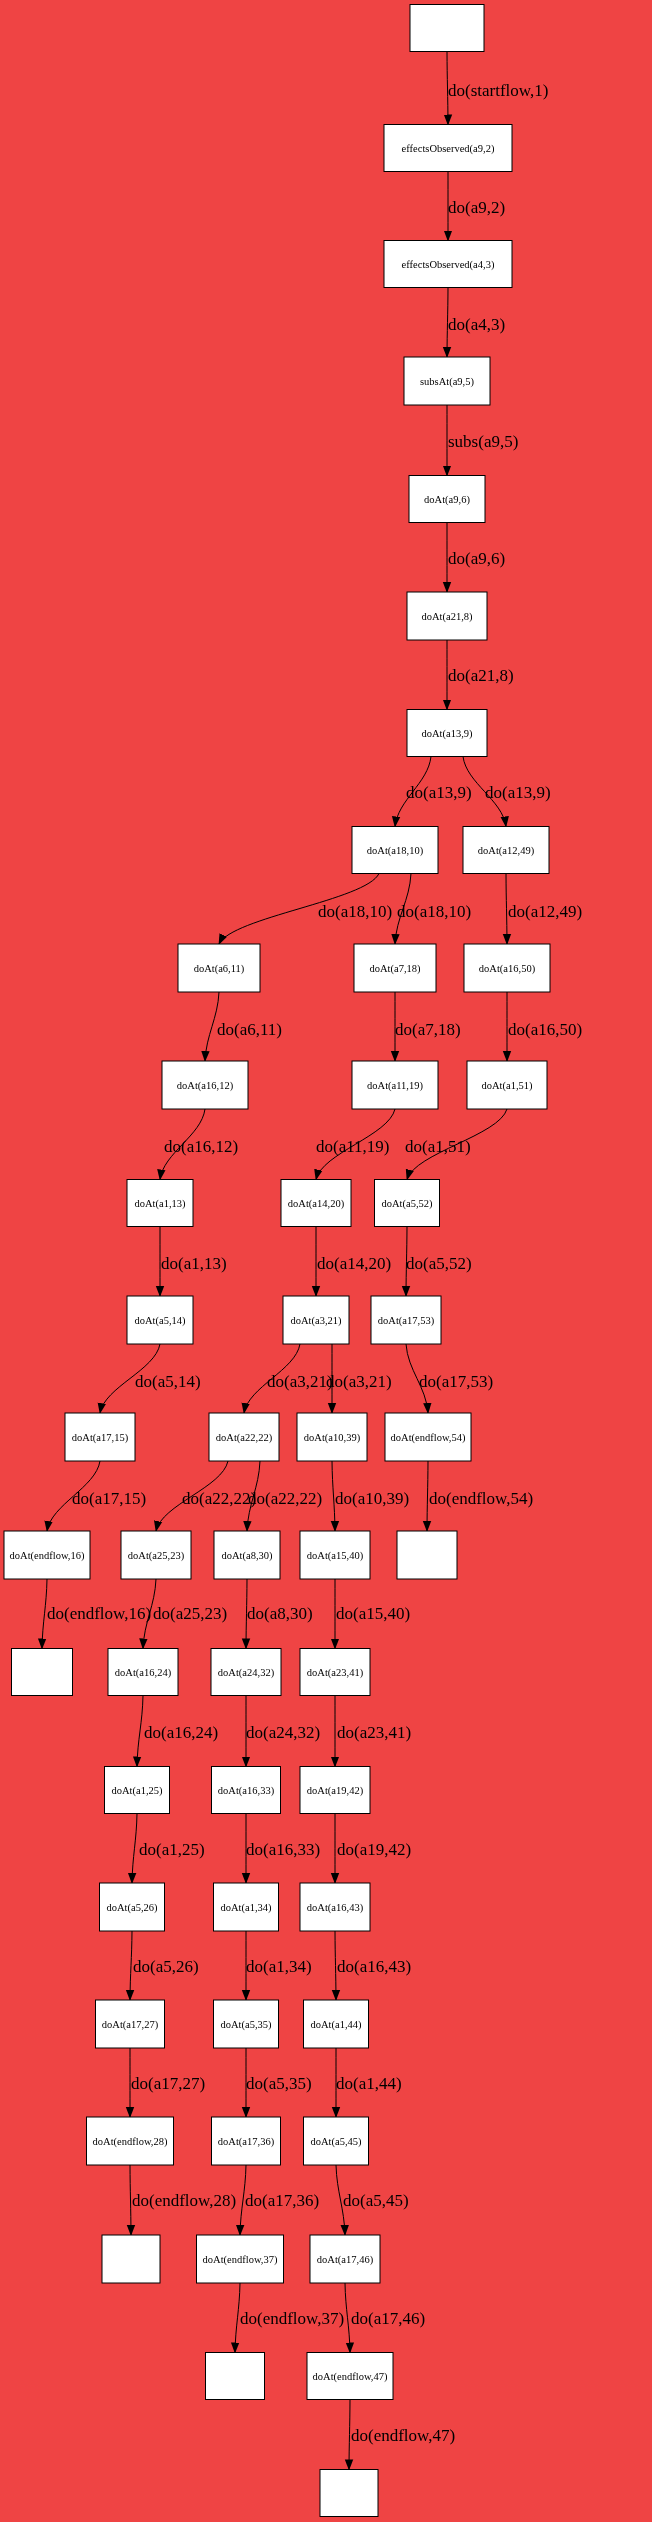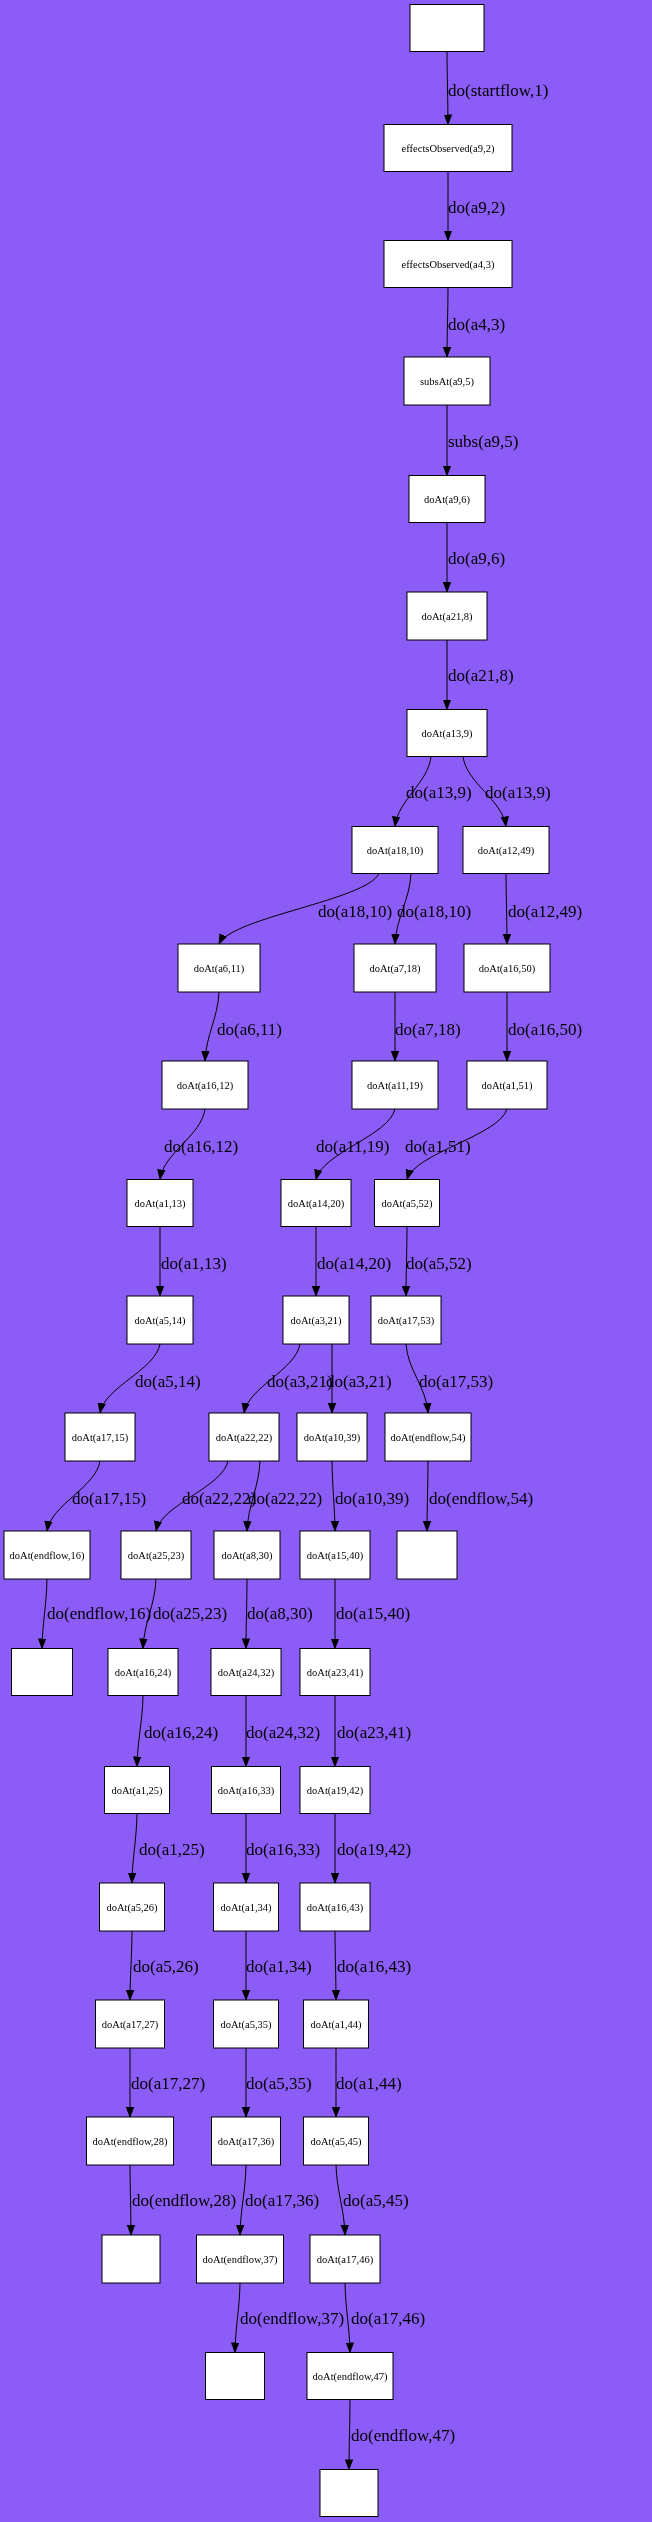--- a/index.html
+++ b/index.html
@@ -4,21 +4,21 @@
 <style>
   html, body {
     margin: 0;
     padding: 0;
     background: #ffffff;
   }
   #canvas-wrap {
     position: relative;
     width: 652px;
     height: 2522px;
-    background: #8b5cf6;
+    background: #ef4444;
     font-family: "Liberation Serif", "DejaVu Serif", serif;
   }
   svg text.node-label {
     font-family: "Liberation Serif", "DejaVu Serif", serif;
     font-size: 10.5px;
     fill: #000000;
   }
   svg text.edge-label {
     font-family: "Liberation Serif", "DejaVu Serif", serif;
     font-size: 17px;

